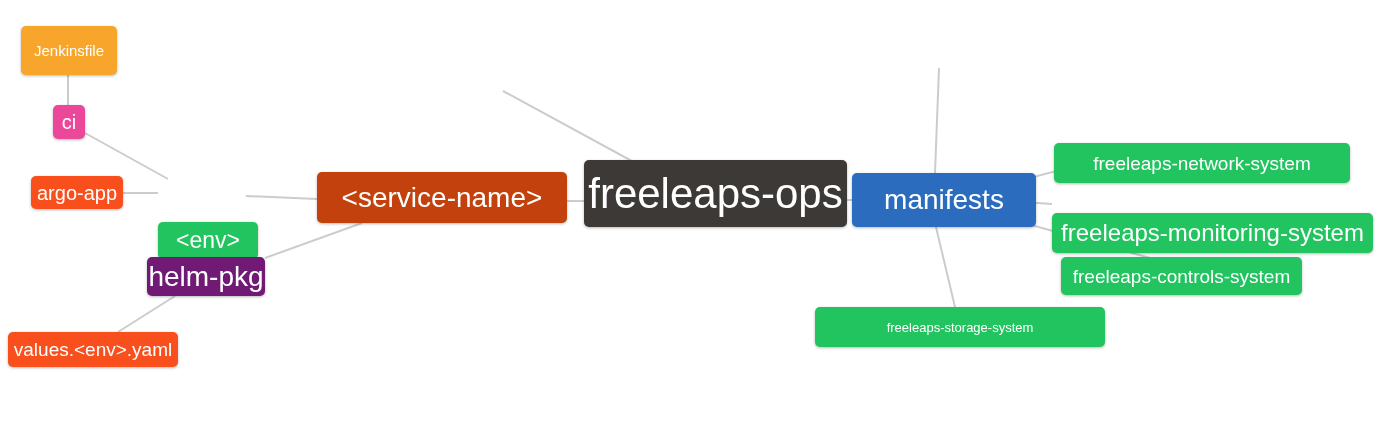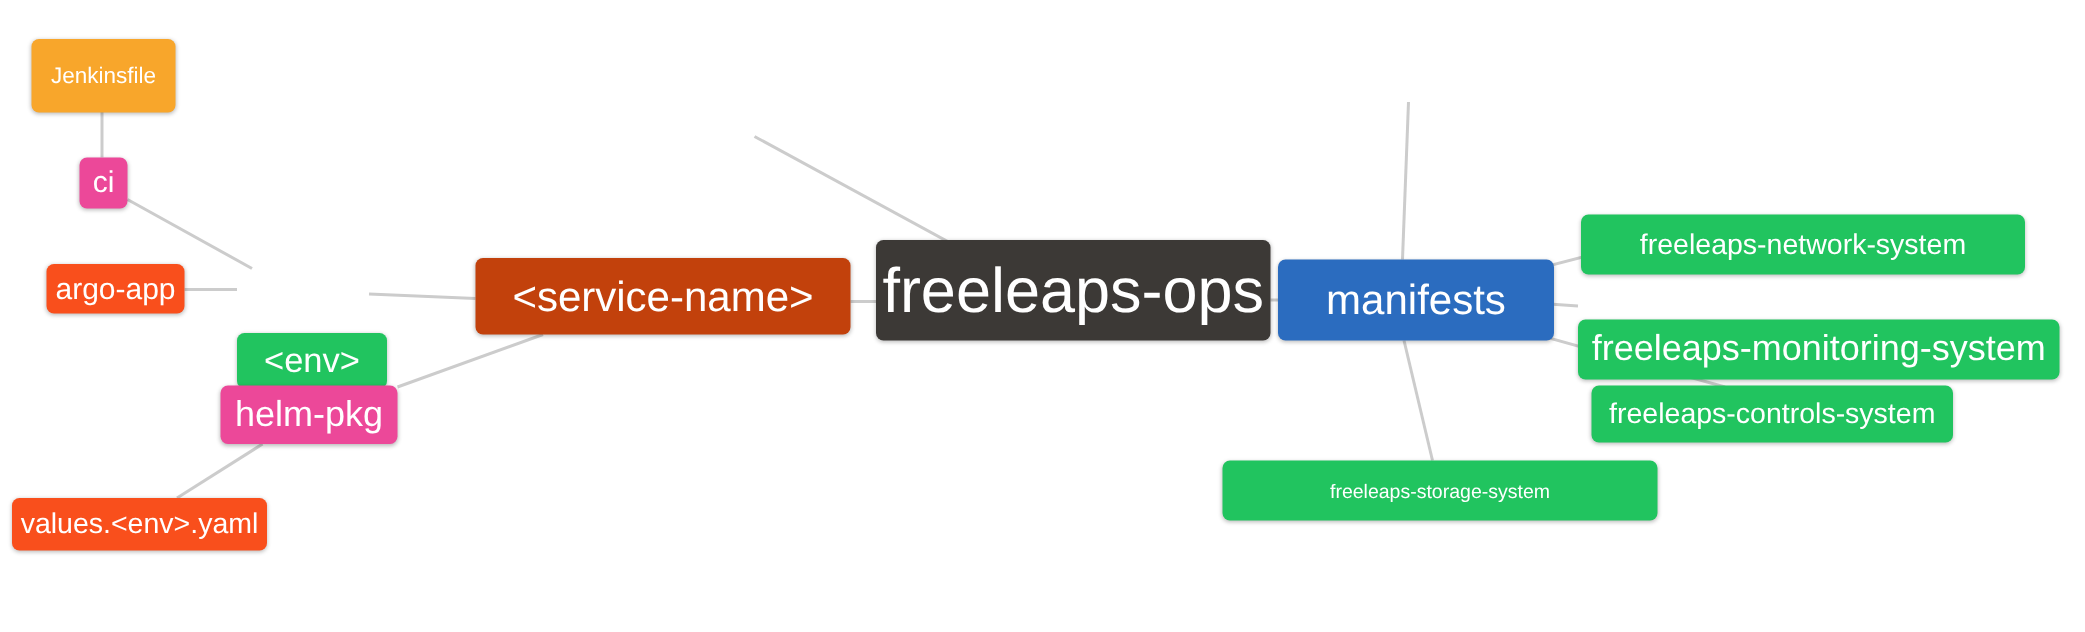--- a/index.html
+++ b/index.html
@@ -64,21 +64,21 @@
     </div>
     <div class="node" style="left: 53px; top: 105px; width: 32px; height: 34px; background: #ec4899; font-size: 20px;">
       <span>ci</span>
     </div>
     <div class="node" style="left: 31px; top: 176px; width: 92px; height: 33px; background: rgb(249, 79, 28); font-size: 20px;">
       <span>argo-app</span>
     </div>
     <div class="node" style="left: 158px; top: 177px; width: 100px; height: 37px; background: rgb(33, 196, 95); font-size: 23px; margin-top: 45px;">
       <span>&lt;env&gt;</span>
     </div>
-    <div class="node" style="left: 147px; top: 257px; width: 118px; height: 39px; background: #ec4899; font-size: 24px;">
+    <div class="node" style="left: 147px; top: 257px; width: 118px; height: 39px; background: #701a75; font-size: 28px;">
       <span>helm-pkg</span>
     </div>
     <div class="node" style="left: 8px; top: 332px; width: 170px; height: 35px; background: rgb(249, 79, 28); font-size: 19px;">
       <span>values.&lt;env&gt;.yaml</span>
     </div>
     <div class="node" style="left: 317px; top: 172px; width: 250px; height: 51px; background: #c2410c; font-size: 28px;">
       <span>&lt;service-name&gt;</span>
     </div>
     <div class="node" style="left: 584px; top: 160px; width: 263px; height: 67px; background: rgb(60, 57, 54); font-size: 42px;">
       <span>freeleaps-ops</span>

